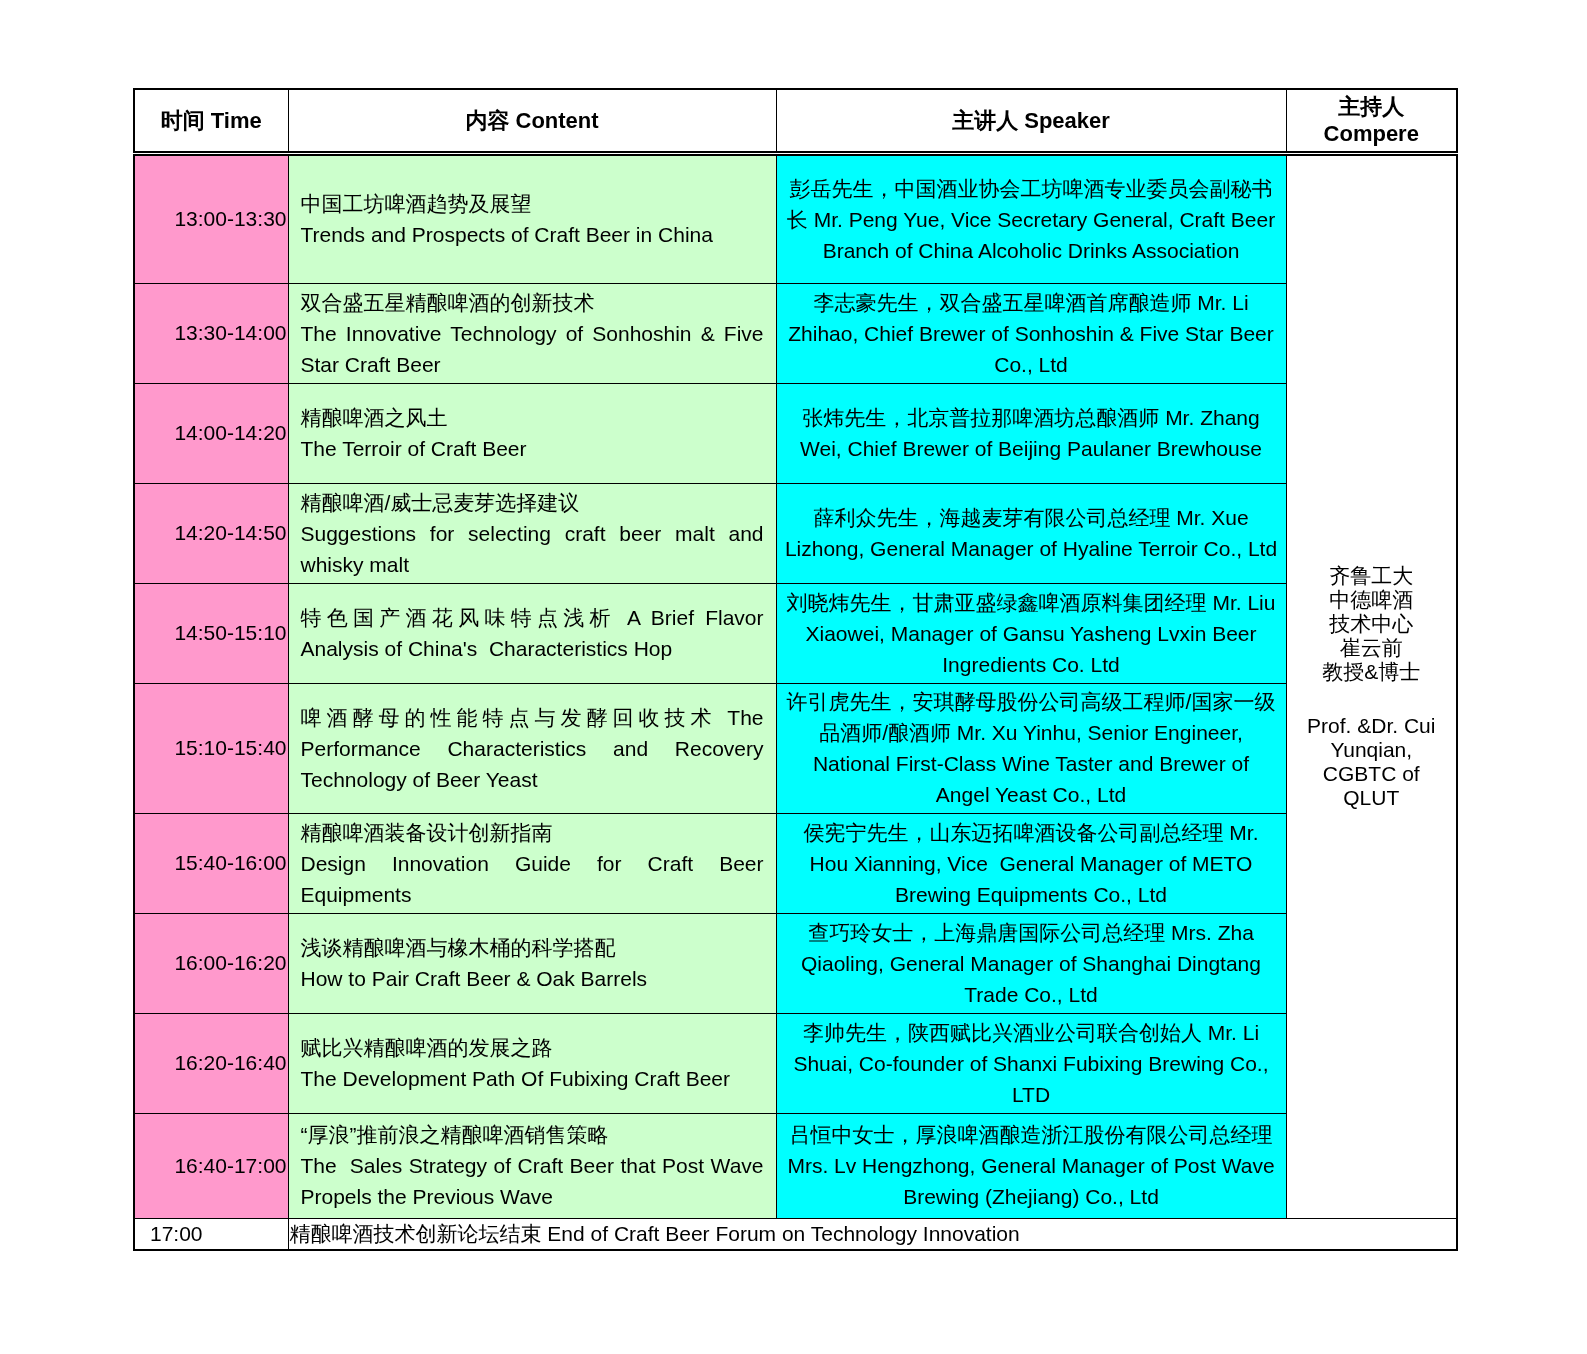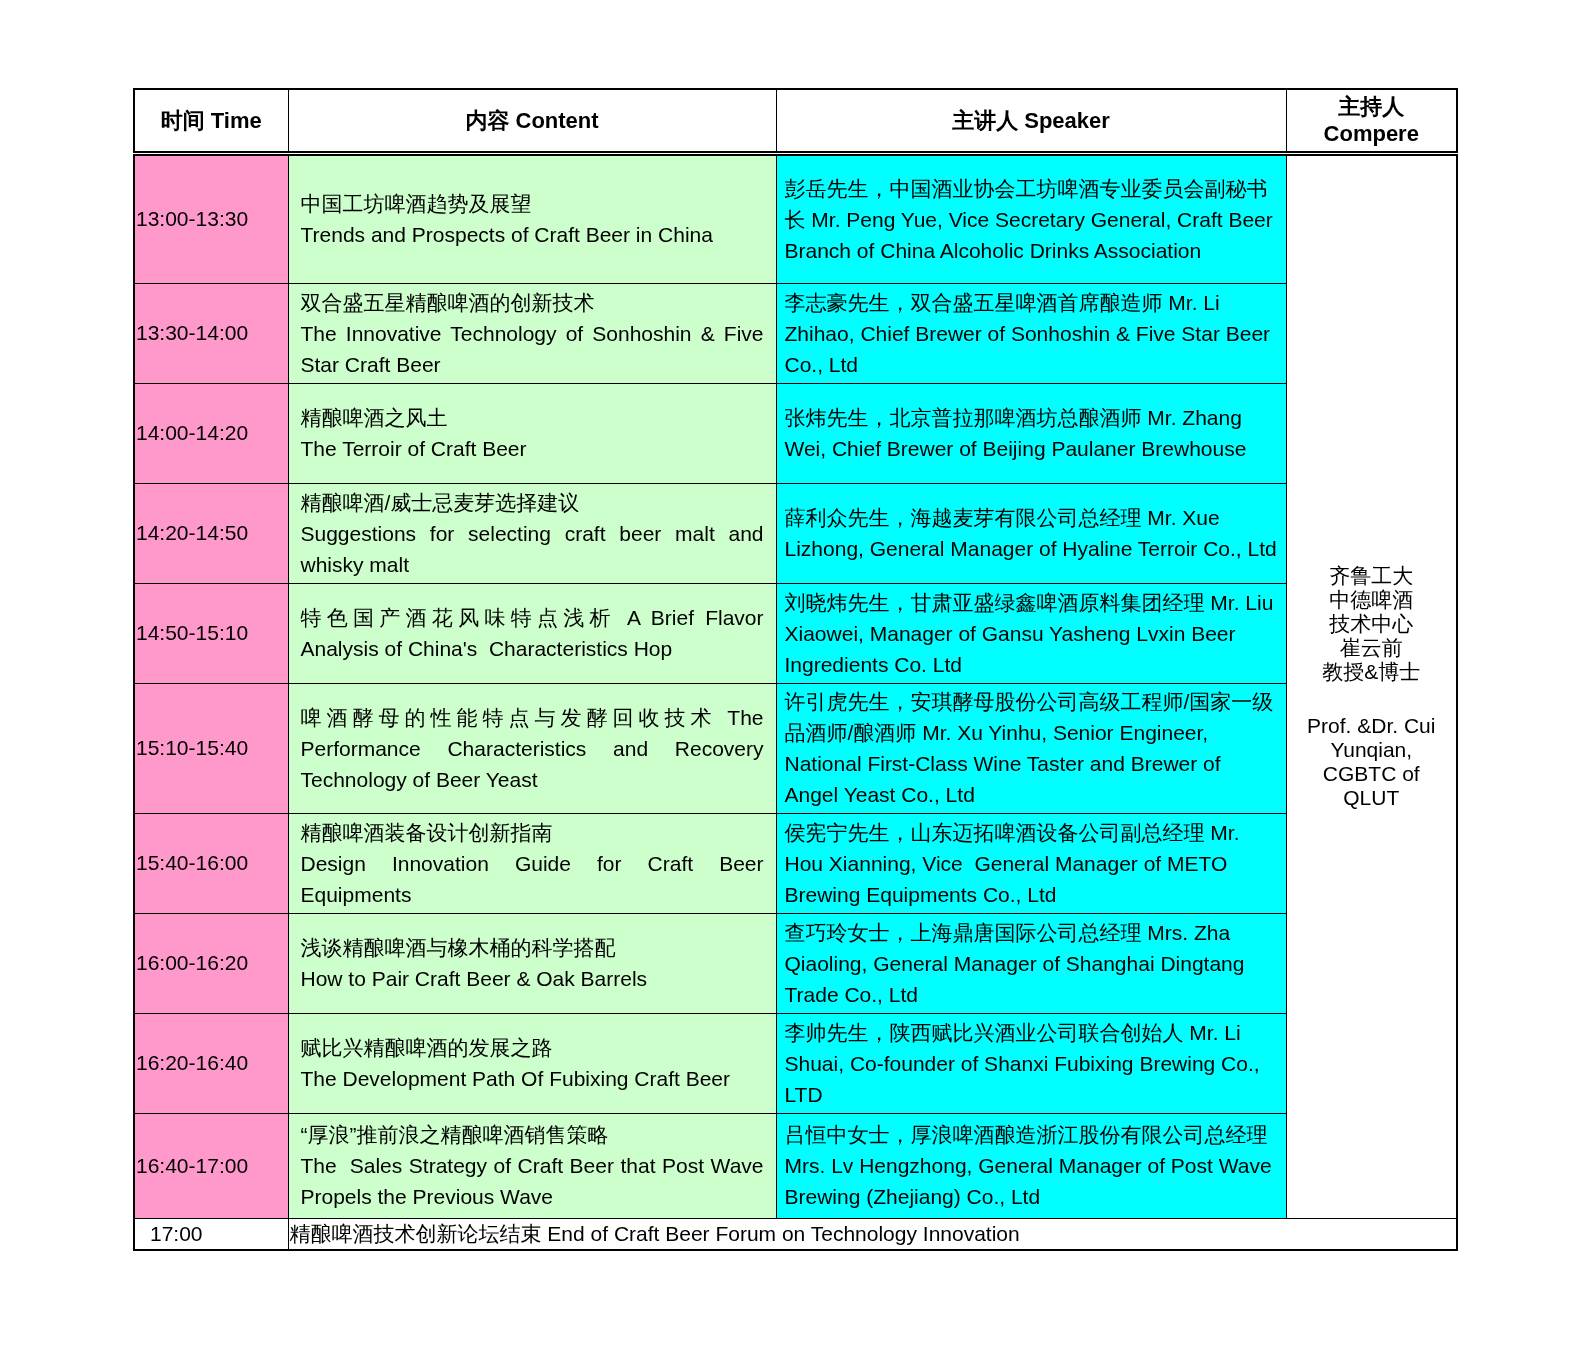--- a/index.html
+++ b/index.html
@@ -42,35 +42,36 @@
     font-size: 22px;
     font-weight: bold;
     text-align: center;
     vertical-align: middle;
     background: #ffffff;
     border-bottom: 5px double #000;
     line-height: 27px;
   }
   td.time-cell {
     background: var(--time-bg, #FF99CC);
-    text-align: left;
+    text-align: right;
     vertical-align: middle;
     font-size: 21px;
   }
   td.content-cell {
     background: var(--content-bg, #CCFFCC);
     text-align: justify;
     vertical-align: middle;
     font-size: 21px;
     line-height: 31px;
     padding: 2px 12px;
     white-space: pre-line;
   }
   td.speaker-cell {
     background: var(--speaker-bg, #00FFFF);
+    text-align: center;
     vertical-align: middle;
     font-size: 21px;
     line-height: 31px;
     padding: 0 8px;
     white-space: pre-line;
   }
   td.compere-cell {
     background: #ffffff;
     text-align: center;
     vertical-align: middle;

